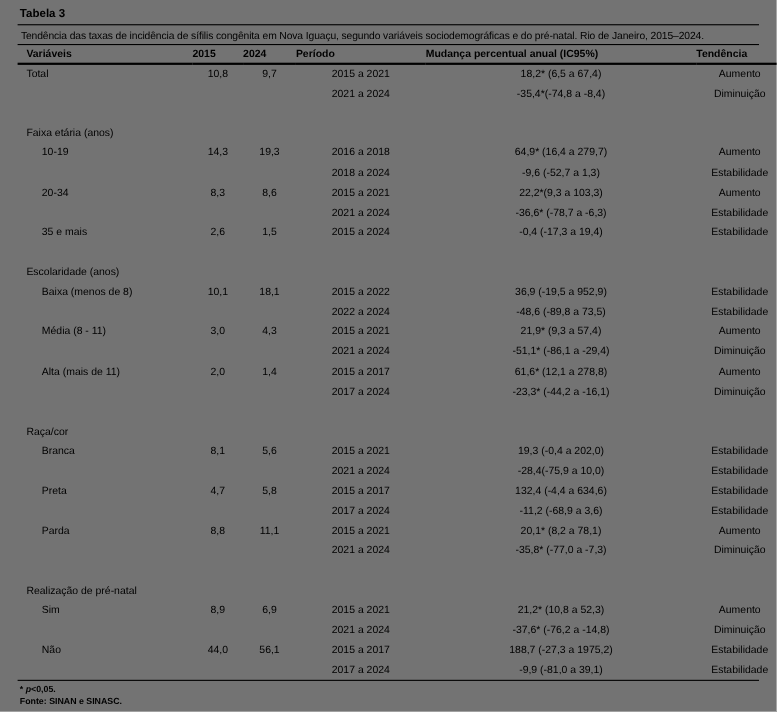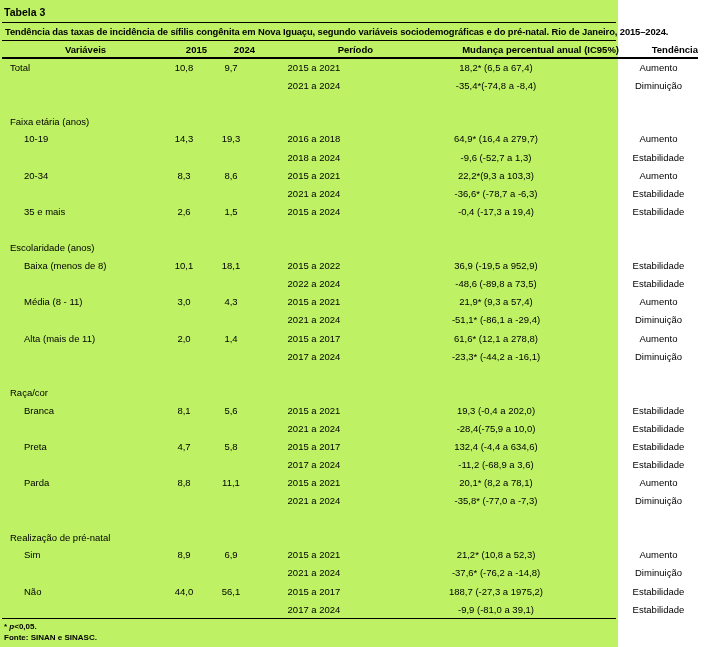--- a/index.html
+++ b/index.html
@@ -3,54 +3,53 @@
 <meta charset="utf-8">
 <style>
   * { margin: 0; padding: 0; box-sizing: border-box; }
   html, body { background: #fff; }
   body {
     width: 706px; height: 647px;
     font-family: "Liberation Sans", sans-serif;
     color: #000;
     overflow: hidden;
   }
-  .page { width: 618px; height: 647px; padding: 0 2px; background: #bef264; }
+  .page { width: 706px; height: 647px; padding: 0 16px; background: #737373; }
 
   .table-label {
     font-size: 10.5px; font-weight: bold;
     padding: 6px 0 4px 2px;
     border-bottom: 1.5px solid #000;
   }
   .table-caption {
     font-size: 9.4px; letter-spacing: -0.1px;
     height: 18px; display: flex; align-items: center;
     padding-left: 3px;
     border-bottom: 1px solid #000;
     white-space: nowrap;
-    font-weight: bold;
   }
 
   table.data-table {
     width: 696px; table-layout: fixed; border-collapse: collapse;
     font-size: 9.5px;
   }
   col.c-var  { width: 159px; }
   col.c-2015 { width: 46px; }
   col.c-2024 { width: 48px; }
   col.c-per  { width: 118px; }
   col.c-mud  { width: 246px; }
   col.c-ten  { width: 79px; }
 
   thead th {
     font-weight: bold; font-size: 9.5px;
-    height: 17px; vertical-align: middle; text-align: right;
+    height: 17px; vertical-align: middle; text-align: left;
     border-bottom: 2px solid #000;
     white-space: nowrap;
   }
-  thead th.h-var { text-align: center; padding-left: 8px; }
+  thead th.h-var { text-align: left; padding-left: 8px; }
 
   tbody td {
     height: 18.2px; vertical-align: middle; text-align: center;
     white-space: nowrap; overflow: visible;
   }
   tbody td.cell-variavel { text-align: left; padding-left: 22px; margin-left: 43px; }
   tbody tr.no-indent td.cell-variavel { padding-left: 8px; }
 
   tbody tr.section-row td {
     height: 35.5px; vertical-align: bottom;

